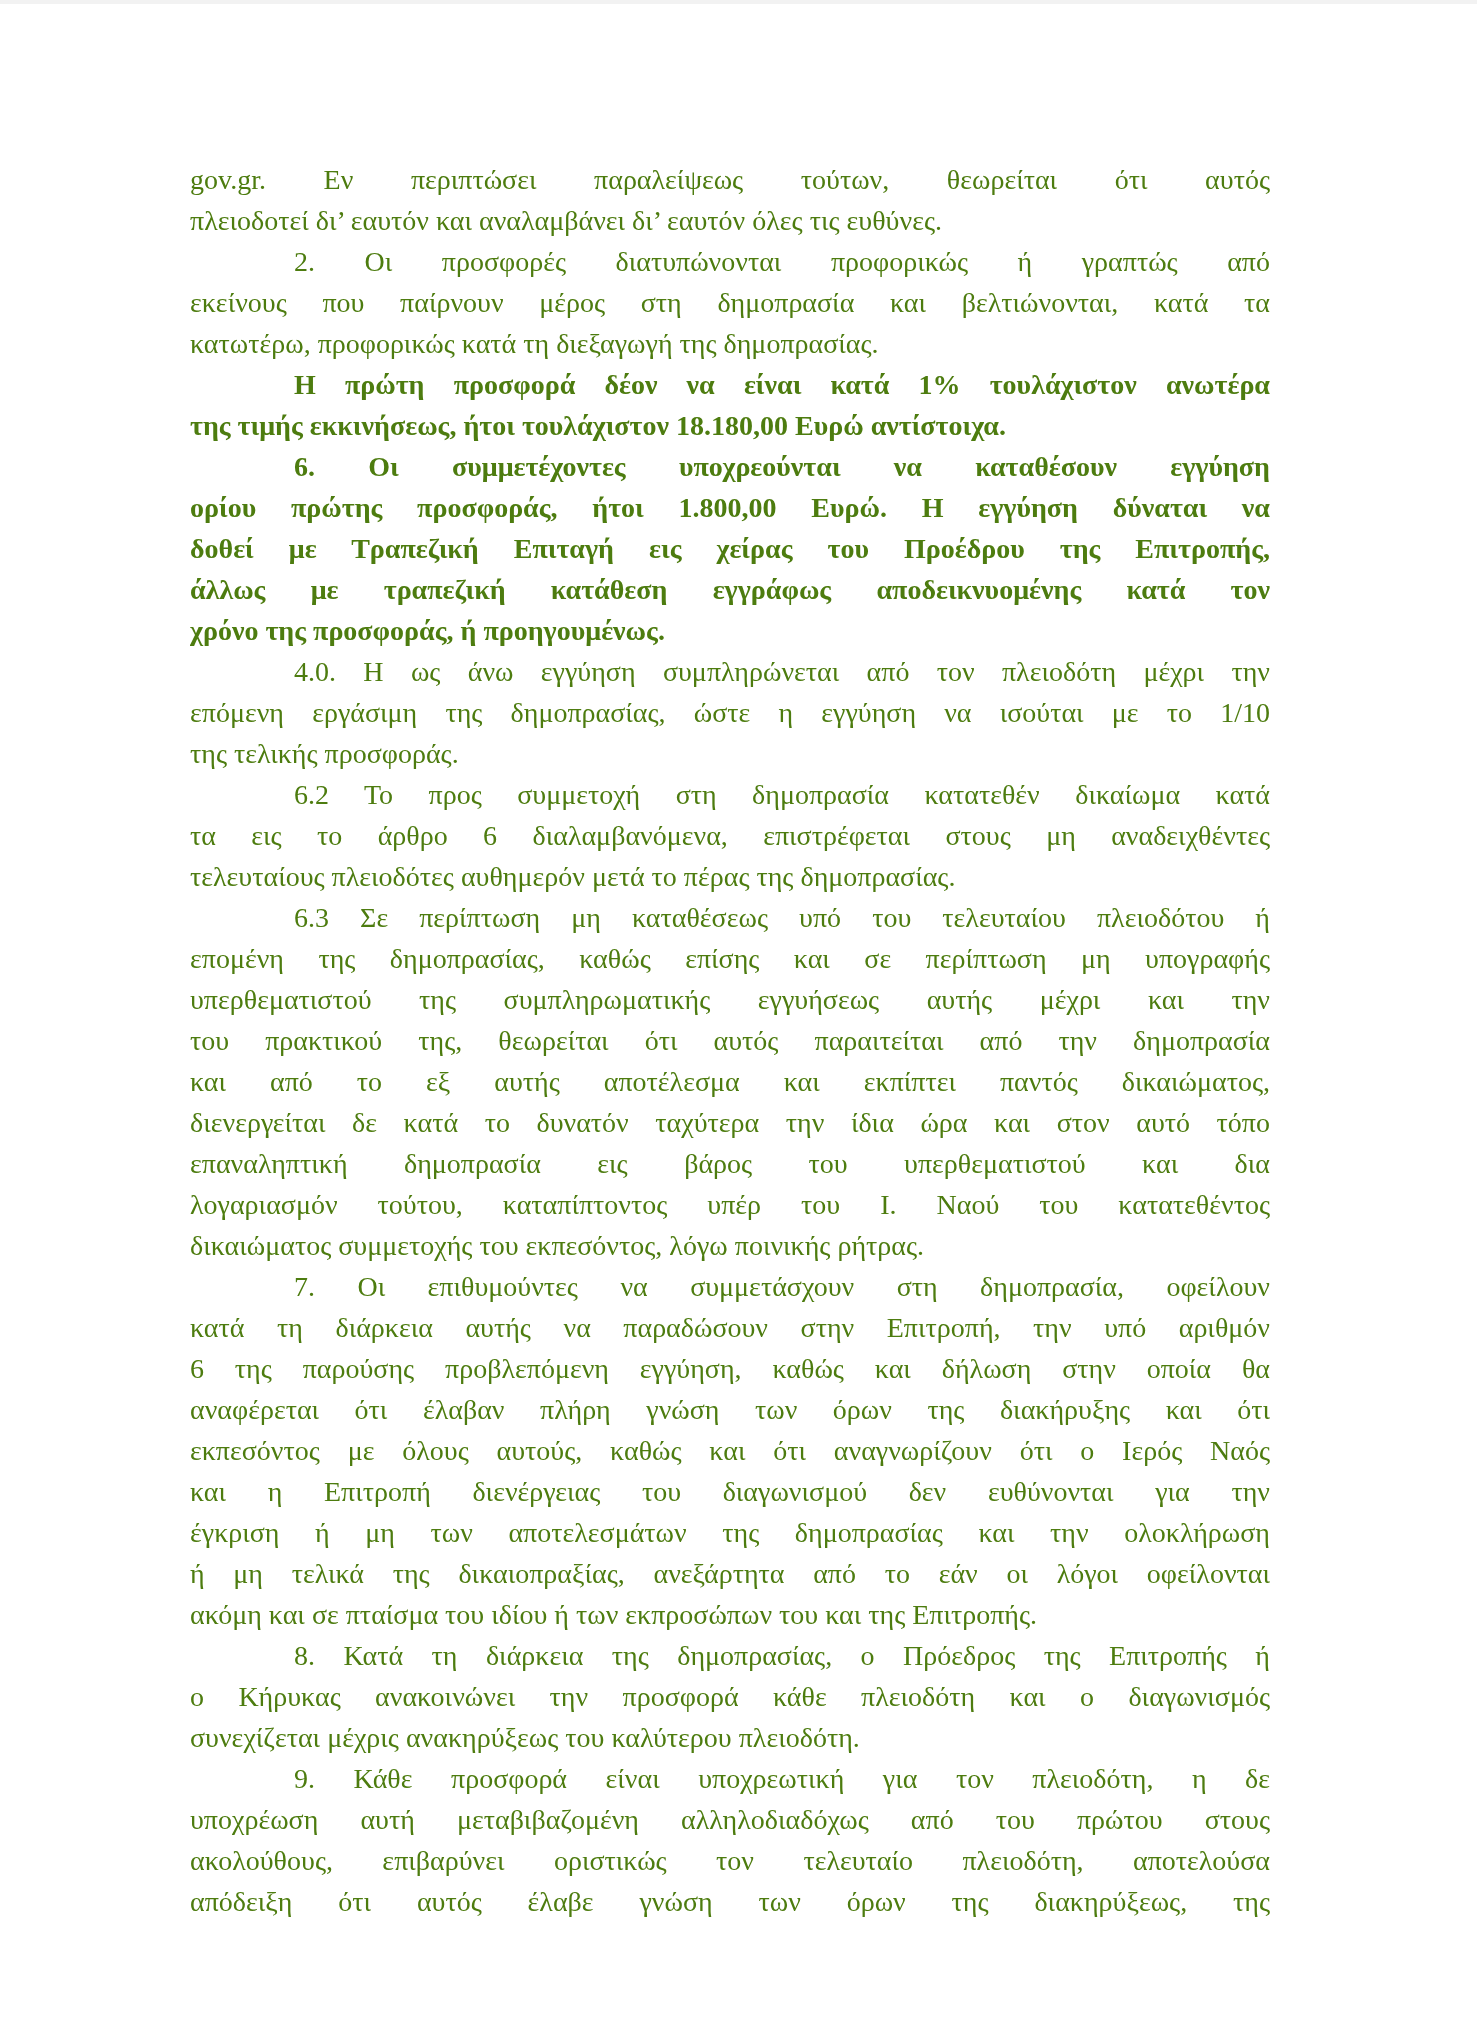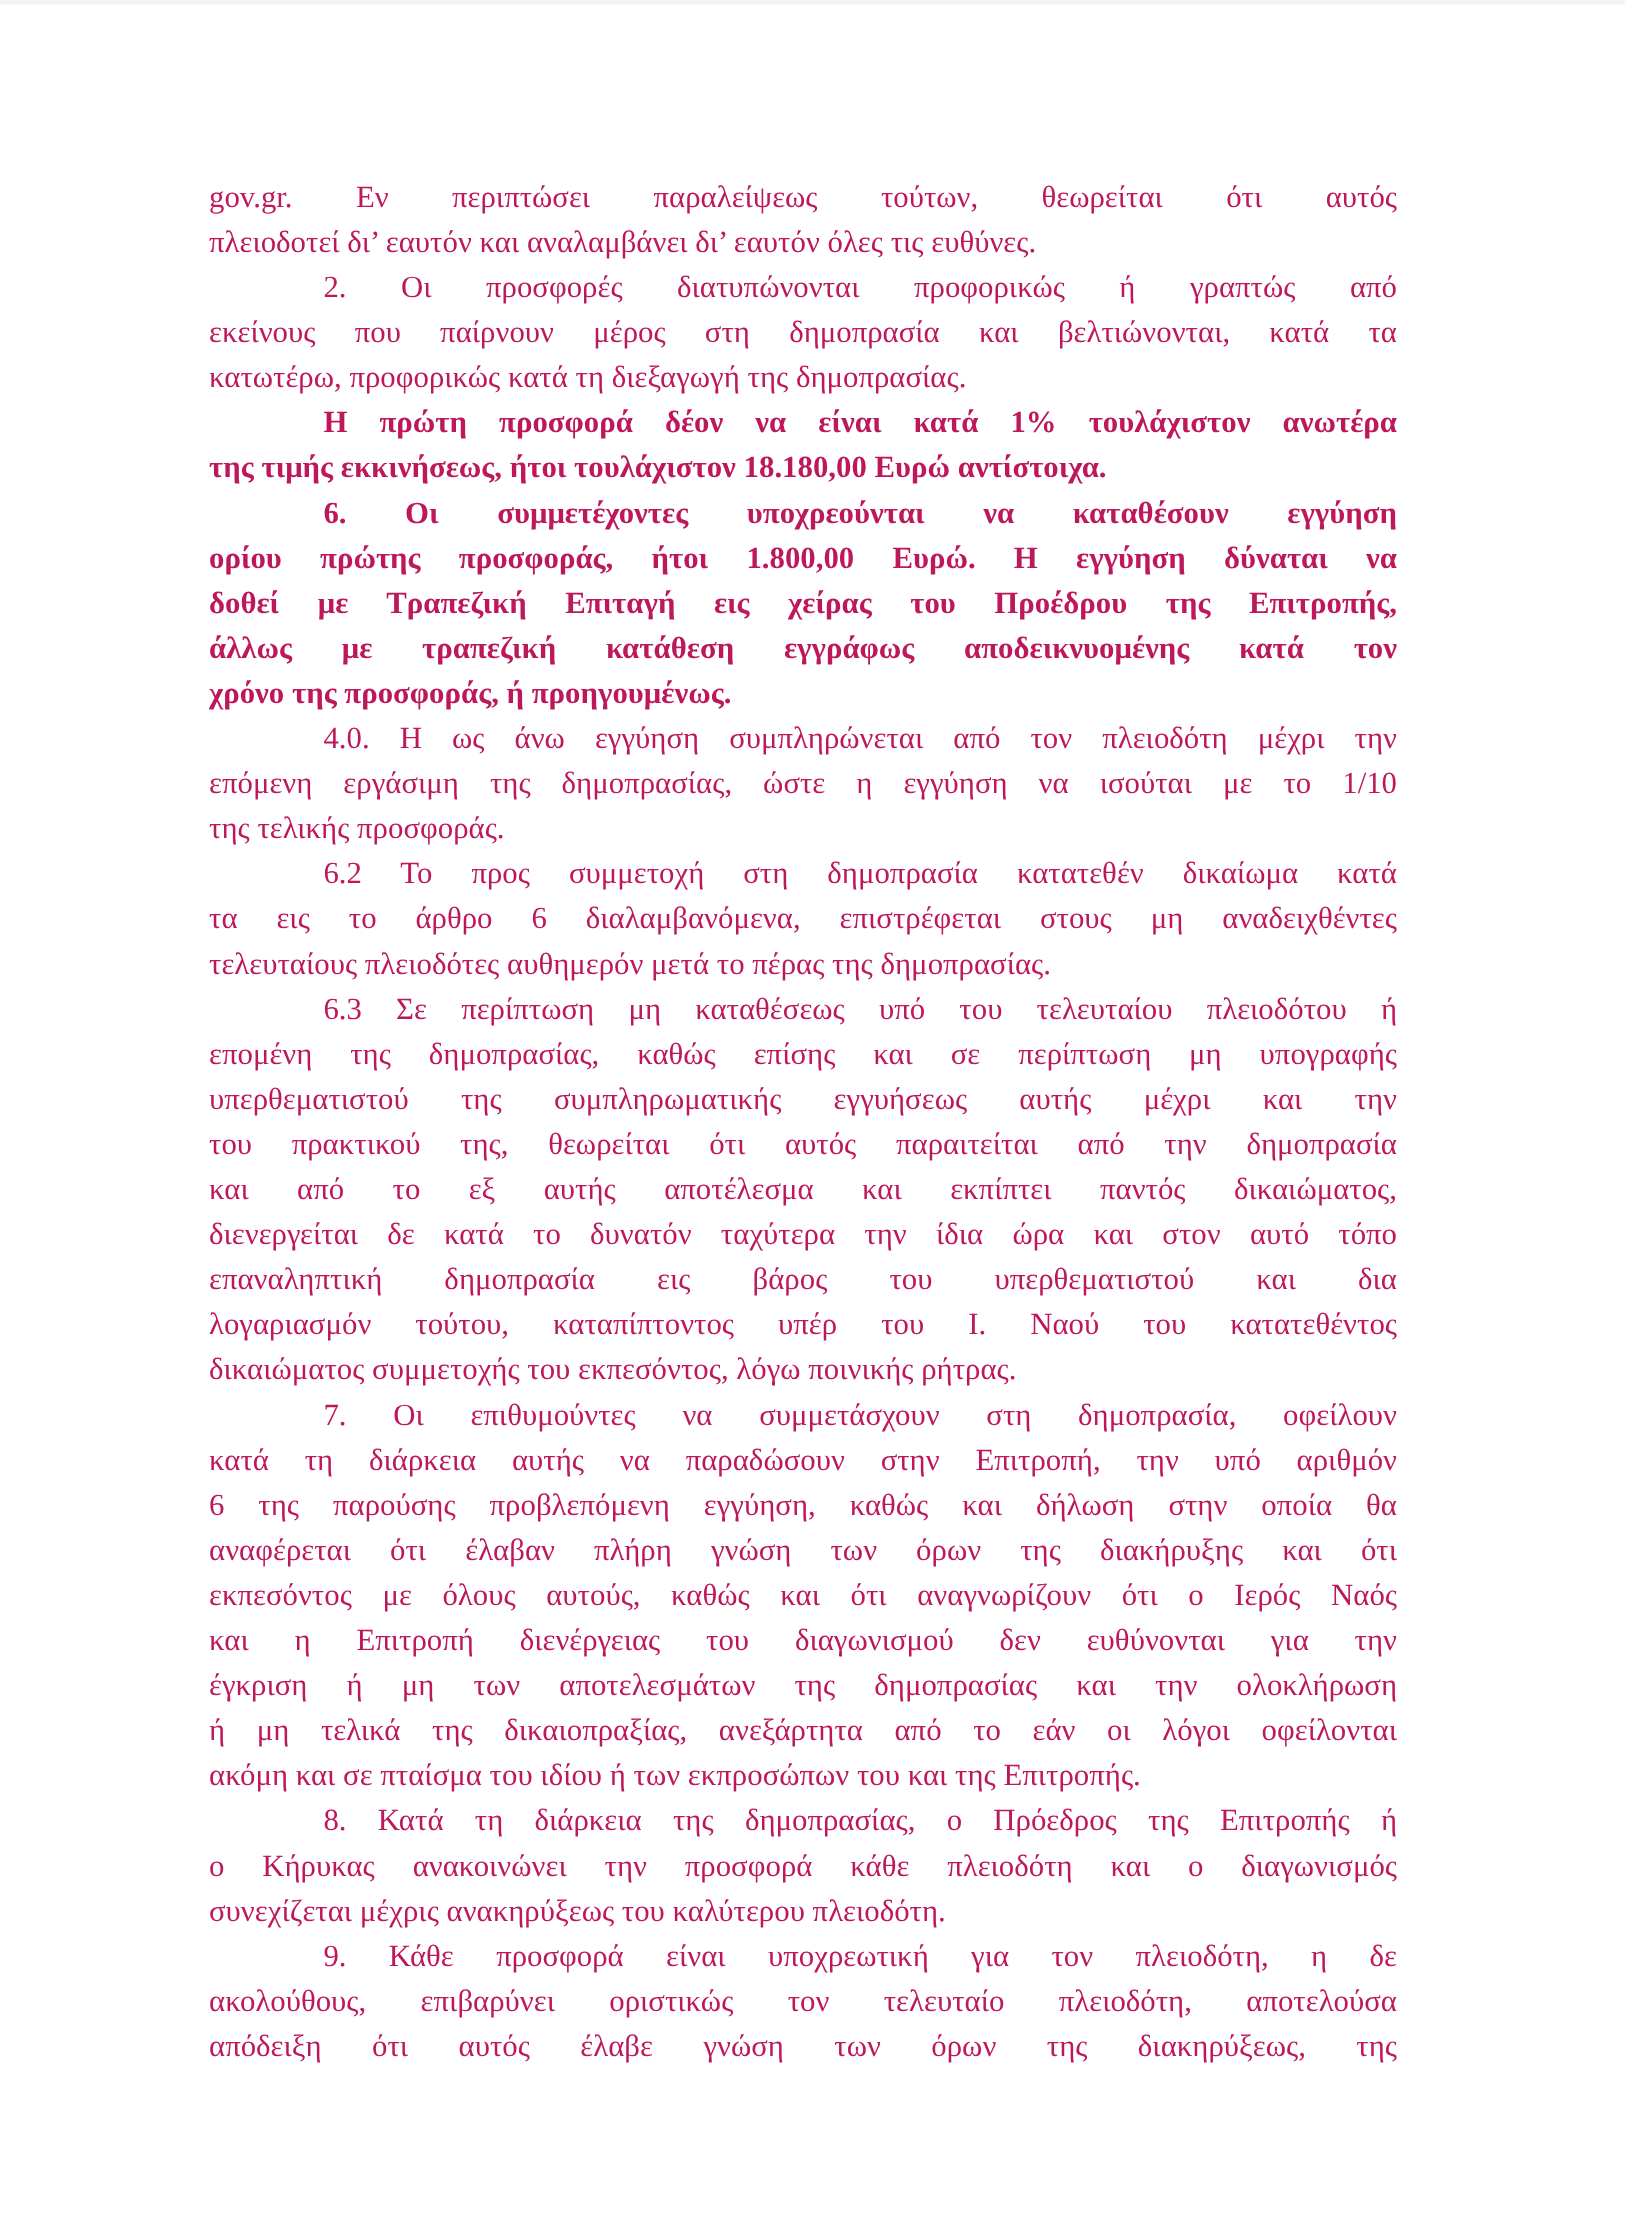--- a/index.html
+++ b/index.html
@@ -21,21 +21,21 @@
     height: 4px;
     background: #f2f2f2;
   }
   .doc {
     position: absolute;
     left: 190px;
     top: 159px;
     width: 1080px;
     font-size: 28px;
     line-height: 41px;
-    color: #be185d;
+    color: #4d7c0f;
     overflow: hidden;
   }
   .para { margin: 0; }
   .para.bold { font-weight: bold; }
   .para.indent .line:first-child { padding-left: 104px; }
   .line.just {
     text-align: justify;
     text-align-last: justify;
   }
   .line.endl {
@@ -102,17 +102,18 @@
         <div class="line just">ή μη τελικά της δικαιοπραξίας, ανεξάρτητα από το εάν οι λόγοι οφείλονται</div>
         <div class="line endl">ακόμη και σε πταίσμα του ιδίου ή των εκπροσώπων του και της Επιτροπής.</div>
       </div>
       <div class="para indent">
         <div class="line just">8. Κατά τη διάρκεια της δημοπρασίας, ο Πρόεδρος της Επιτροπής ή</div>
         <div class="line just">ο Κήρυκας ανακοινώνει την προσφορά κάθε πλειοδότη και ο διαγωνισμός</div>
         <div class="line endl">συνεχίζεται μέχρις ανακηρύξεως του καλύτερου πλειοδότη.</div>
       </div>
       <div class="para indent">
         <div class="line just">9. Κάθε προσφορά είναι υποχρεωτική για τον πλειοδότη, η δε</div>
+        <div class="line just">υποχρέωση αυτή μεταβιβαζομένη αλληλοδιαδόχως από του πρώτου στους</div>
         <div class="line just">ακολούθους, επιβαρύνει οριστικώς τον τελευταίο πλειοδότη, αποτελούσα</div>
         <div class="line just">απόδειξη ότι αυτός έλαβε γνώση των όρων της διακηρύξεως, της</div>
       </div>
     </div>
 </div>
 
 </body></html>

